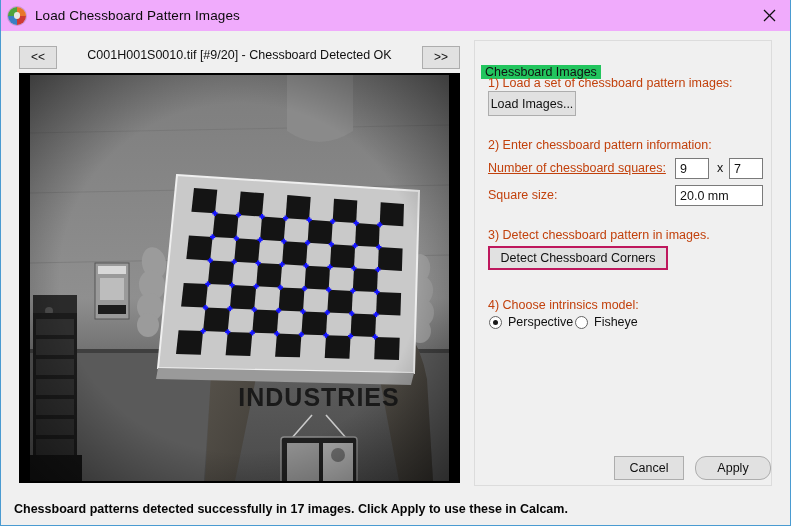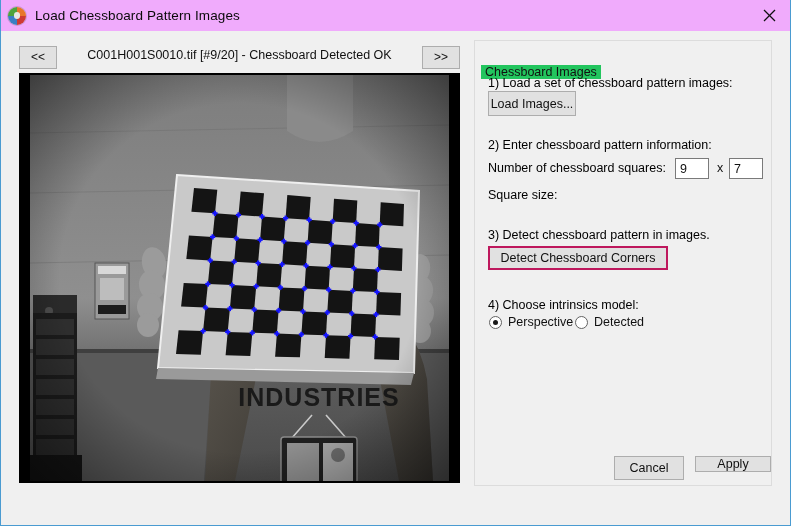--- a/index.html
+++ b/index.html
@@ -120,21 +120,21 @@
     padding: 0 4px;
     font-size: 12.5px;
     color: #111;
     white-space: nowrap;
     margin-top: 32px;
   }
 
   .step-label {
     position: absolute;
     font-size: 12.5px;
-    color: #000000;
+    color: #c2410c;
     white-space: nowrap;
   }
   .winbtn {
     position: absolute;
     background: #e1e1e1;
     border: 1px solid #adadad;
     font-family: "Liberation Sans", sans-serif;
     font-size: 12.5px;
     color: #111;
     text-align: center;
@@ -567,38 +567,42 @@
   </div>
 
   <div id="groupbox"></div>
   <div id="groupbox-title">Chessboard Images</div>
 
   <div class="step-label" style="left:487px; top:76px;">1) Load a set of chessboard pattern images:</div>
   <button class="winbtn" style="left:487px; top:91px; width:88px; height:25px;">Load Images...</button>
 
   <div class="step-label" style="left:487px; top:138px;">2) Enter chessboard pattern information:</div>
 
-  <div class="step-label" style="left:487px; top:161px;">Number of chessboard squares:</div>
+  <div class="step-label" style="left:487px; top:161px;text-decoration:underline;">Number of chessboard squares:</div>
   <input class="textfield" style="left: 674px; top: 158px; width: 34px; height: 21px;" value="9">
   <div class="xsep" style="left:716px; top:161px;">x</div>
   <input class="textfield" style="left: 728px; top: 158px; width: 34px; height: 21px;" value="7">
 
   <div class="step-label" style="left:487px; top:188px;">Square size:</div>
+  <input class="textfield" style="left: 674px; top: 185px; width: 88px; height: 21px;" value="20.0 mm">
 
   <div class="step-label" style="left:487px; top:228px;">3) Detect chessboard pattern in images.</div>
   <button class="winbtn focused" style="left:487px; top:246px; width:180px; height:24px;">Detect Chessboard Corners</button>
 
   <div class="step-label" style="left:487px; top:298px;">4) Choose intrinsics model:</div>
 
   <div class="radio-wrap" style="left:488px; top:315px;">
     <span class="radio-dot on"></span>
     <span>Perspective</span>
   </div>
   <div class="radio-wrap" style="left:574px; top:315px;">
     <span class="radio-dot"></span>
-    <span>Detected</span>
+    <span>Fisheye</span>
   </div>
 
   <button class="winbtn" style="left:613px; top:456px; width:70px; height:24px;">Cancel</button>
-  <button class="winbtn" style="left:694px; top:456px; width:76px; height:16px;">Apply</button>
-
+  <button class="winbtn" style="left:694px; top:456px; width:76px; height:24px;border-radius:11px;">Apply</button>
+
+  <div id="statusbar">
+    <div id="status-text">Chessboard patterns detected successfully in 17 images. Click Apply to use these in Calcam.</div>
+  </div>
 
 </div>
 
 </body></html>

